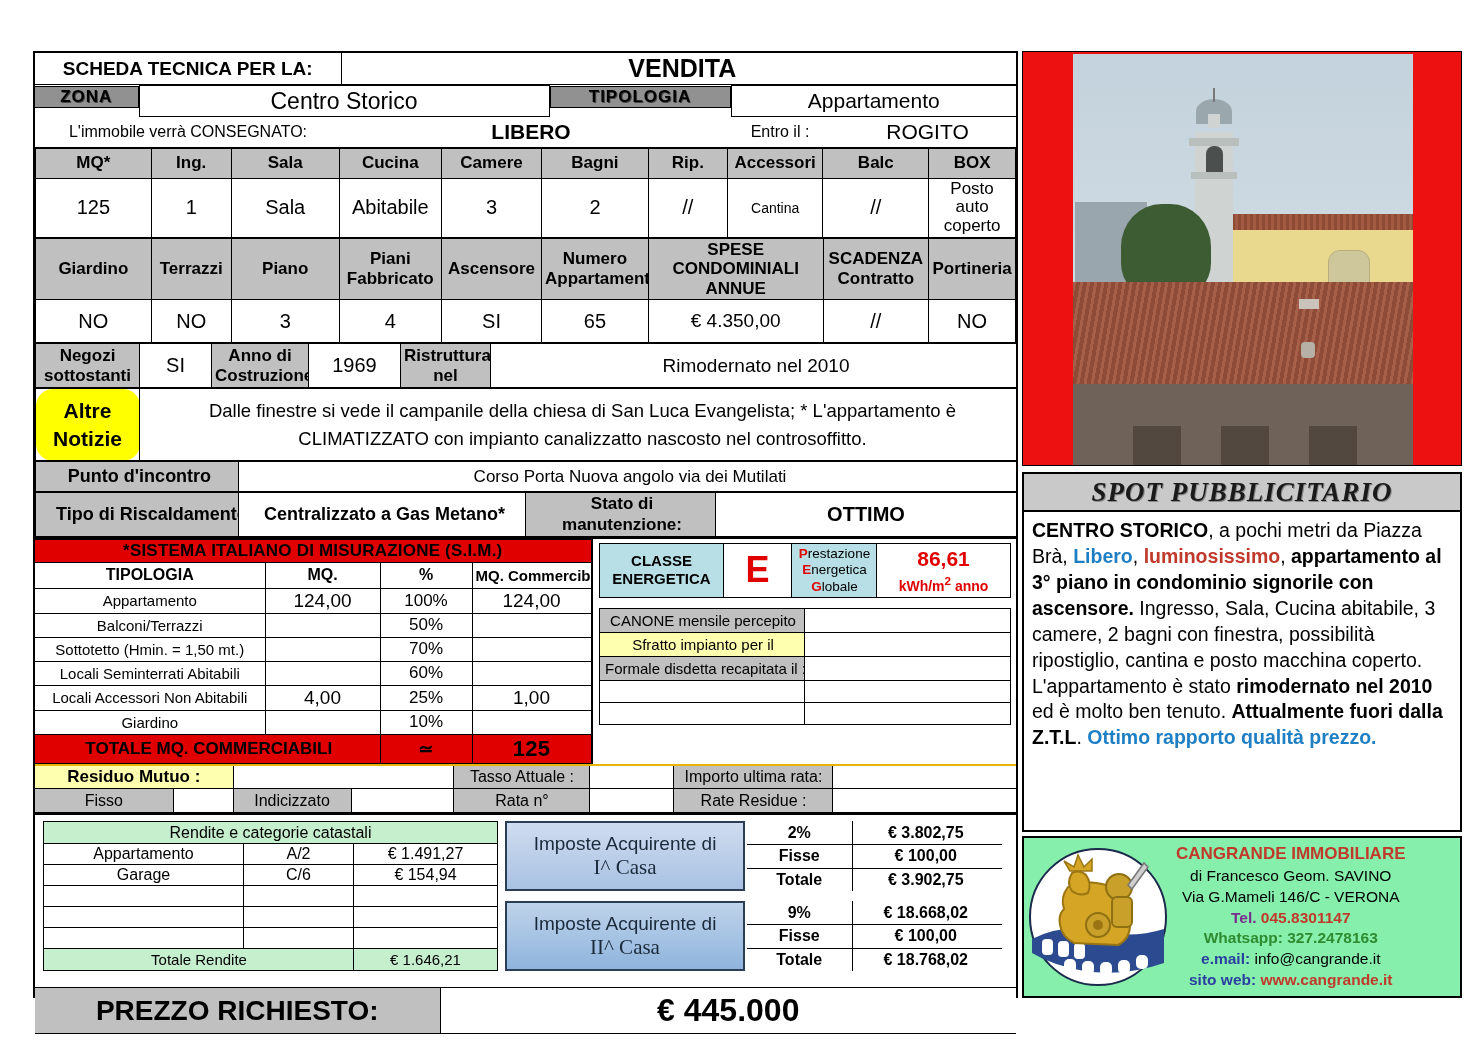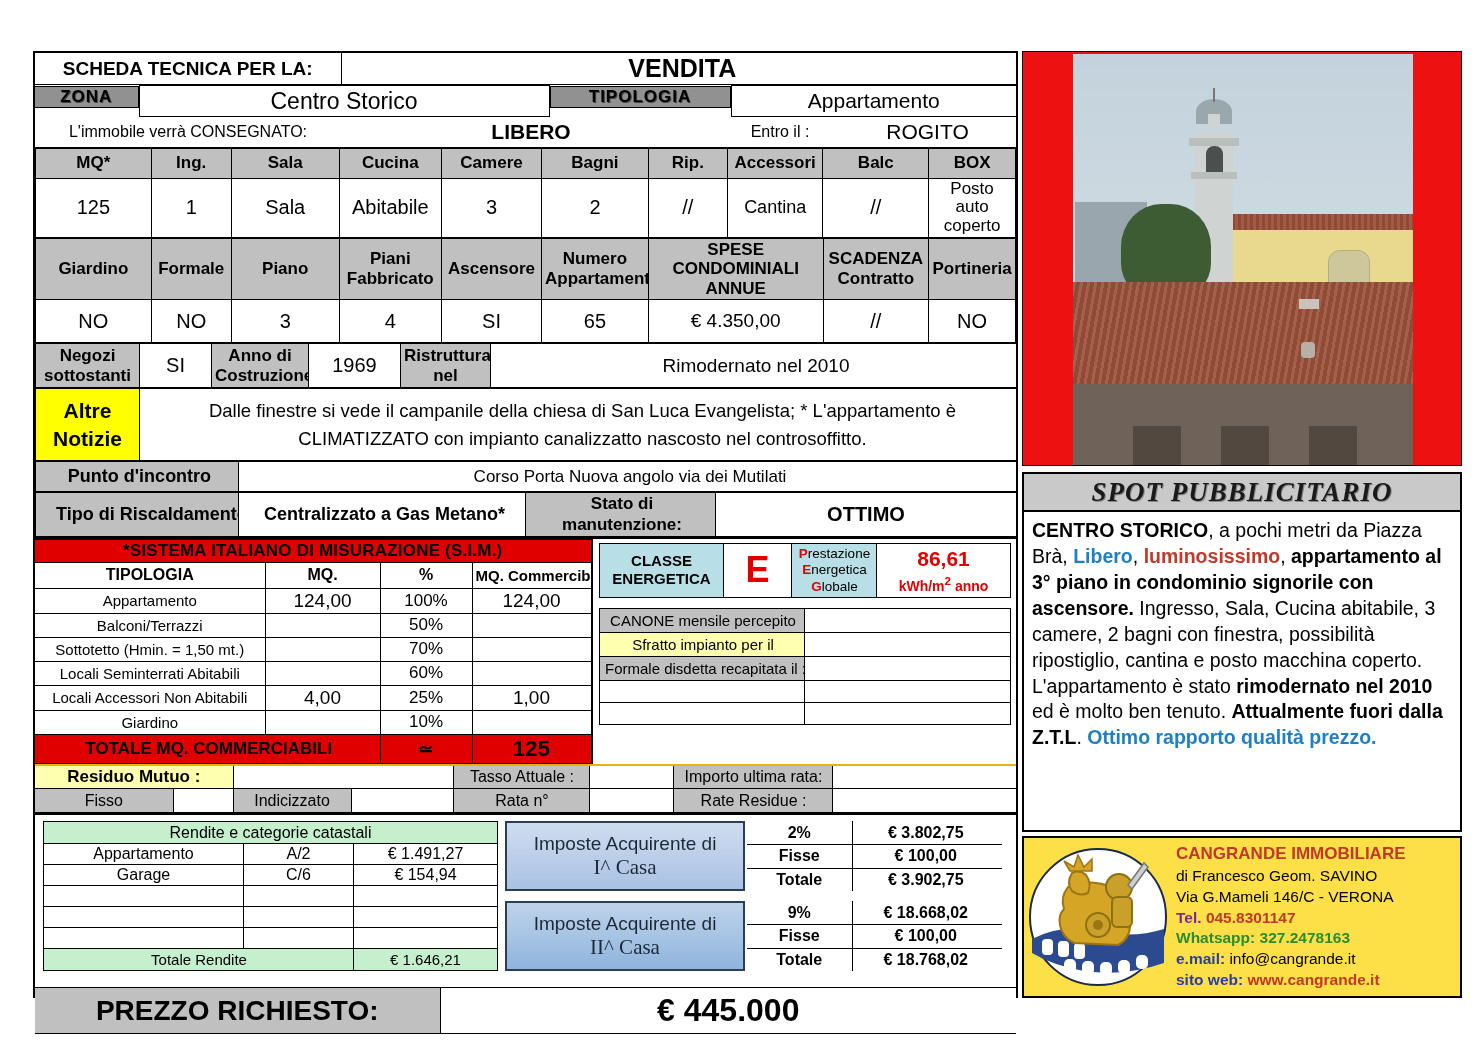--- a/index.html
+++ b/index.html
@@ -22,21 +22,21 @@
     font-size: 17px;
     color: #000;
     text-align: center;
     vertical-align: middle;
     overflow: hidden;
     white-space: nowrap;
   }
   .gr  { background: #c0c0c0; font-weight: bold; }
   .grl { background: #c0c0c0; font-weight: bold; text-align: left; }
   .wh  { background: #ffffff; }
-  .yl  { background: #ffff00; font-weight: bold; }
+  .yl  { background: #ffff00; font-weight: bold; border-radius: 17px; }
   .ylp { background: #ffffb0; }
   .lft { text-align: left; }
   .rgt { text-align: right; }
   .bld { font-weight: bold; }
   .sm  { font-size: 12.5px; }
   .xsm { font-size: 11px; }
   .red { color: #e00000; }
 
   
   #leftWrap {
@@ -115,22 +115,22 @@
     text-shadow: 1px 1px 0 #888;
   }
   #adBody { padding: 6px 8px 0 8px; font-size: 19.5px; line-height: 1.33; color:#000; }
   #adBody b { font-weight: bold; }
   .cblue { color:#1f7fc4; }
   .cred  { color:#c0392b; }
 
   #logoBox {
     position: absolute; left: 1022px; top: 836px;
     width: 440px; height: 162px;
-    border: 2px solid #000; background: #fde047;
-    display: flex; align-items: center;
+    border: 2px solid #000; background: #86efac;
+    display: flex; align-items: center; text-align: center;
   }
   #logoMark { width: 148px; height: 148px; position: relative; flex: none; }
   #contactCol { font-size: 15.5px; line-height: 1.34; padding-left: 4px; }
   .cOrange { color: #c0392b; font-weight: bold; }
   .cGreenT { color: #2e8b30; font-weight: bold; }
   .cBlueT  { color: #2b3fa0; font-weight: bold; }
   .cPurple { color: #7a2b8f; font-weight: bold; }
   .cRedT   { color: #c0392b; }
 
   
@@ -224,21 +224,21 @@
         <td class="gr">BOX</td>
       </tr>
       <tr style="height:46px">
         <td class="wh" style="font-size:20px">125</td>
         <td class="wh" style="font-size:20px">1</td>
         <td class="wh" style="font-size:20px">Sala</td>
         <td class="wh" style="font-size:20px">Abitabile</td>
         <td class="wh" style="font-size:20px">3</td>
         <td class="wh" style="font-size:20px">2</td>
         <td class="wh" style="font-size:20px">//</td>
-        <td class="wh" style="font-size:18px">Cantina</td>
+        <td class="wh" style="font-size:14px">Cantina</td>
         <td class="wh" style="font-size:20px">//</td>
         <td class="wh sm" style="white-space:normal;line-height:1.1">Posto auto coperto</td>
       </tr>
     </tbody>
       </table>
 
     <table class="tbl">
       <colgroup>
         <col style="width:104px">
           <col style="width:72px">
@@ -246,21 +246,21 @@
           <col style="width:92px">
         <col style="width:90px">
           <col style="width:96px">
           <col style="width:157px">
           <col style="width:95px">
         <col style="width:78px">
       </colgroup>
       <tbody>
           <tr style="height:42px">
         <td class="gr">Giardino</td>
-        <td class="gr">Formale</td>
+        <td class="gr">Terrazzi</td>
         <td class="gr">Piano</td>
         <td class="gr sm" style="white-space:normal;line-height:1.15">Piani Fabbricato</td>
         <td class="gr sm">Ascensore</td>
         <td class="gr sm" style="white-space:normal;line-height:1.15">Numero Appartamenti</td>
         <td class="gr sm" style="white-space:normal;line-height:1.15">SPESE CONDOMINIALI ANNUE</td>
         <td class="gr sm" style="white-space:normal;line-height:1.15">SCADENZA Contratto</td>
         <td class="gr sm">Portineria</td>
       </tr>
       <tr style="height:43px">
         <td class="wh" style="font-size:20px">NO</td>

